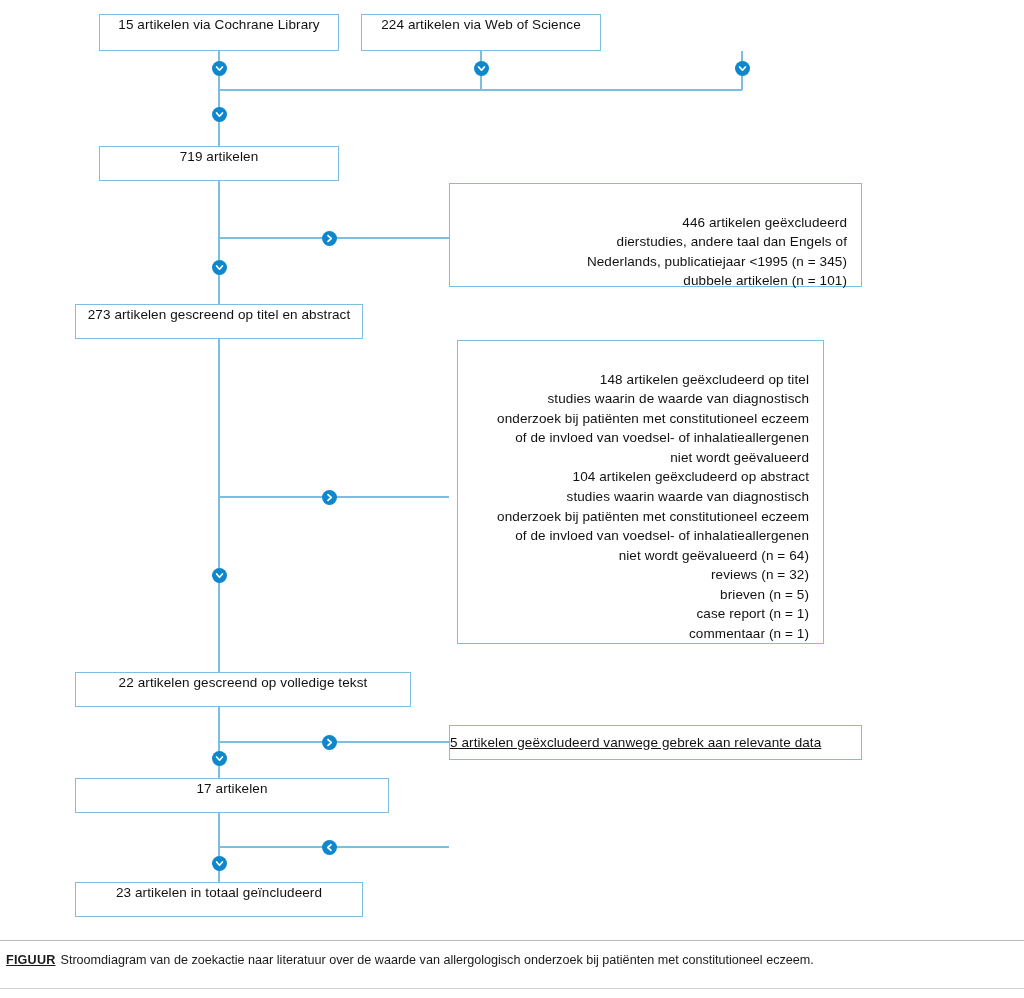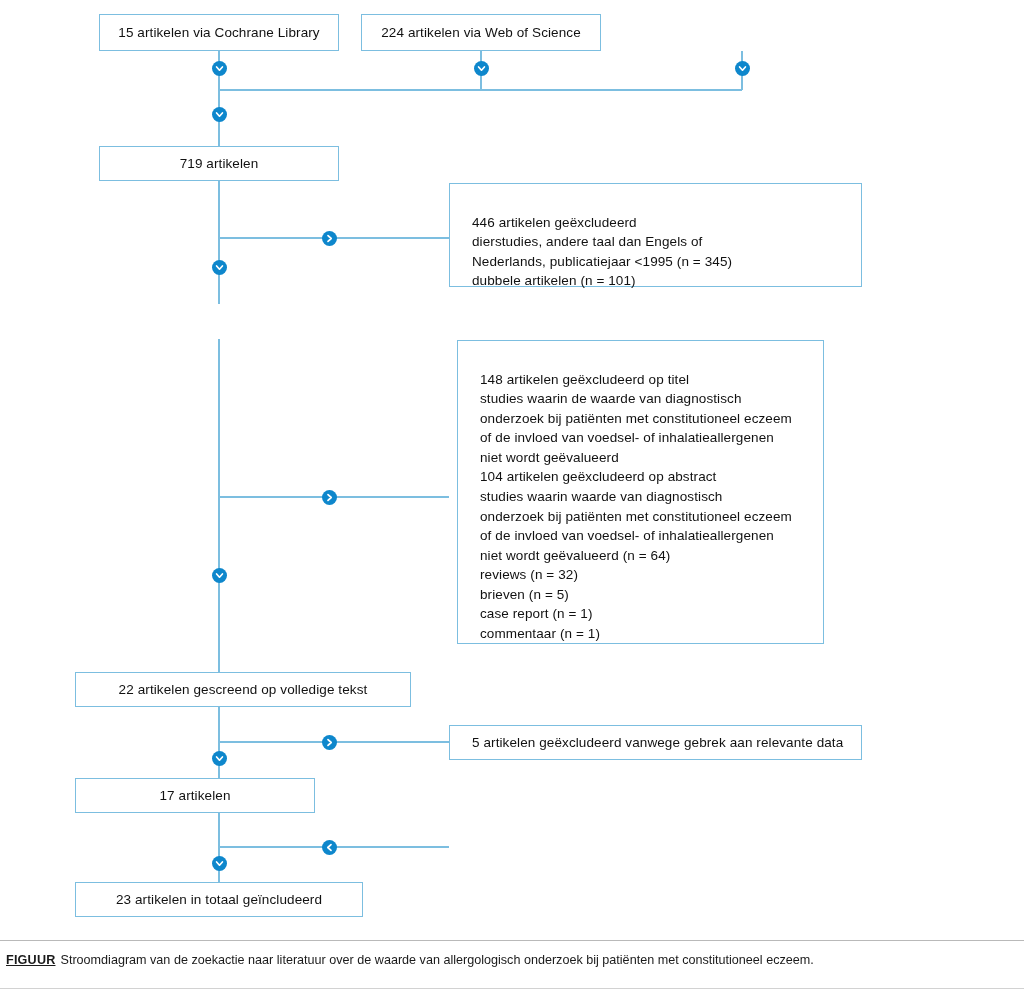--- a/index.html
+++ b/index.html
@@ -43,34 +43,33 @@
     box-sizing: border-box;
     border: 1.3px solid #7cbee0;
     background: #ffffff;
     font-size: 13.5px;
     line-height: 1.45;
     color: #111111;
     letter-spacing: 0.1px;
   }
   .node.centered {
     display: flex;
-    align-items: center;
     justify-content: center;
     text-align: center;
   }
   .node.block {
     padding: 9px 14px 2px 22px;
-    text-align: left;
+    text-align: right;
     white-space: pre-line;
   }
   .node.leftline {
     display: flex;
     align-items: center;
-    padding-left: 22px;
     text-align: right;
+    text-decoration: underline;
   }
 
   
   .badge {
     position: absolute;
     width: 15px;
     height: 15px;
     border-radius: 50%;
     background: #0e87cc;
     display: flex;
@@ -148,26 +147,29 @@
       <span>15 artikelen via Cochrane Library</span>
     </div>
     <div class="node centered" style="left:361px; top:14px; width:240px; height:37px;">
       <span>224 artikelen via Web of Science</span>
     </div>
 
     <div class="node centered" style="left:99px; top:146px; width:240px; height:35px;">
       <span>719 artikelen</span>
     </div>
 
+    <div class="node centered" style="left:75px; top:304px; width:288px; height:35px;">
+      <span>273 artikelen gescreend op titel en abstract</span>
+    </div>
 
     <div class="node centered" style="left:75px; top:672px; width:336px; height:35px;">
       <span>22 artikelen gescreend op volledige tekst</span>
     </div>
 
-    <div class="node centered" style="left:75px; top:778px; width:240px; height:35px;">
+    <div class="node centered" style="left:75px; top:778px; width:314px; height:35px;">
       <span>17 artikelen</span>
     </div>
 
     <div class="node centered" style="left:75px; top:882px; width:288px; height:35px;">
       <span>23 artikelen in totaal geïncludeerd</span>
     </div>
 
     <div class="node block" style="left:449px; top:183px; width:413px; height:104px;">
       <span>446 artikelen geëxcludeerd
    dierstudies, andere taal dan Engels of

